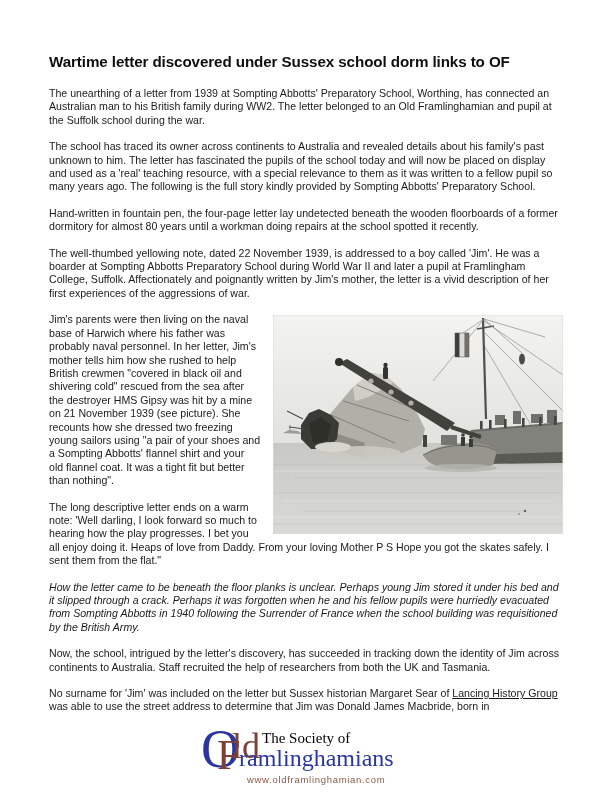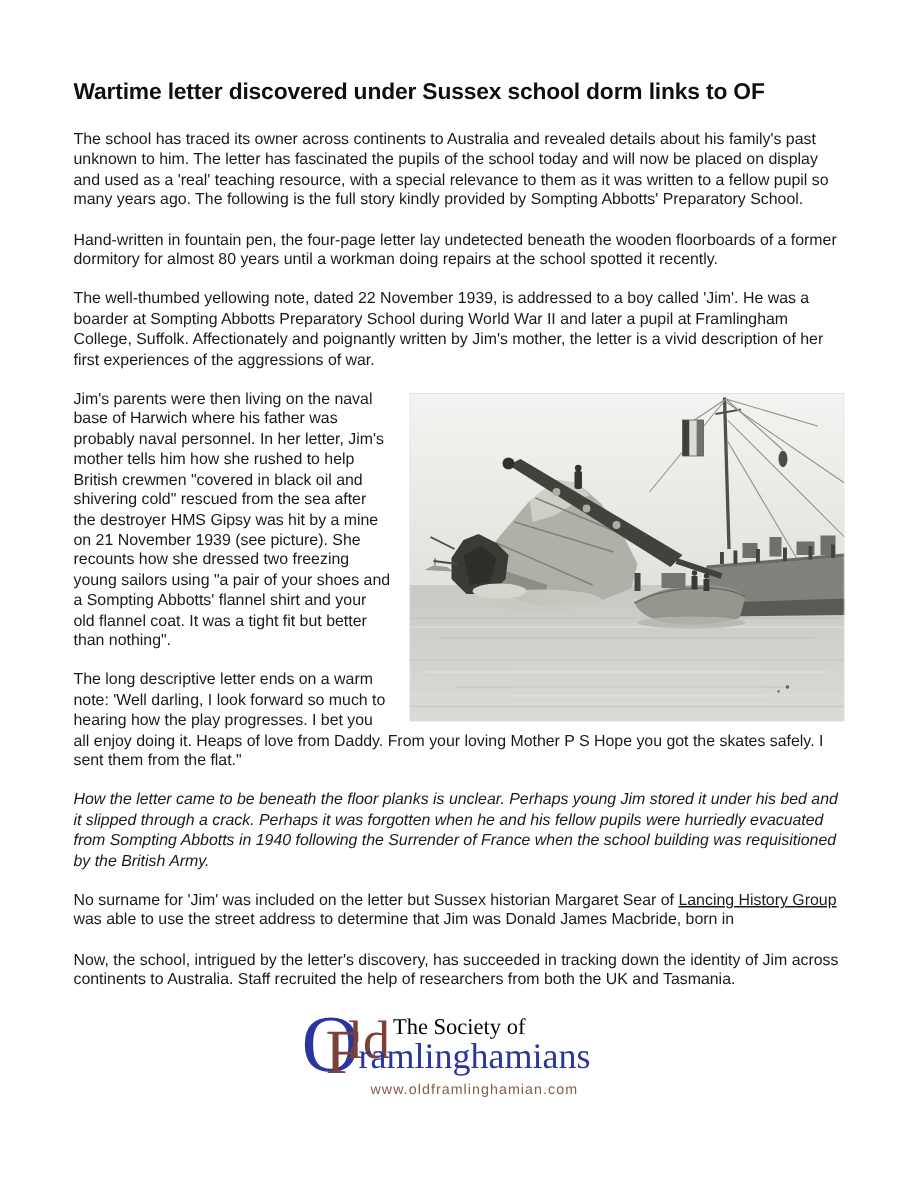--- a/index.html
+++ b/index.html
@@ -34,20 +34,21 @@
   .logo-url{left:66px;top:48px;font-size:9.5px;letter-spacing:0.7px;color:#8a5a46;
             font-family:Liberation Sans, sans-serif;}
 </style>
 </head>
 <body>
 
 <div class="page">
 
   <h1 class="article-title">Wartime letter discovered under Sussex school dorm links to OF</h1>
 
+  <p class="body-par">The unearthing of a letter from 1939 at Sompting Abbotts' Preparatory School, Worthing, has connected an Australian man to his British family during WW2. The letter belonged to an Old Framlinghamian and pupil at the Suffolk school during the war.</p>
   <p class="body-par">The school has traced its owner across continents to Australia and revealed details about his family's past unknown to him. The letter has fascinated the pupils of the school today and will now be placed on display and used as a 'real' teaching resource, with a special relevance to them as it was written to a fellow pupil so many years ago. The following is the full story kindly provided by Sompting Abbotts' Preparatory School.</p>
   <p class="body-par">Hand-written in fountain pen, the four-page letter lay undetected beneath the wooden floorboards of a former dormitory for almost 80 years until a workman doing repairs at the school spotted it recently.</p>
   <p class="body-par">The well-thumbed yellowing note, dated 22 November 1939, is addressed to a boy called 'Jim'. He was a boarder at Sompting Abbotts Preparatory School during World War II and later a pupil at Framlingham College, Suffolk. Affectionately and poignantly written by Jim's mother, the letter is a vivid description of her first experiences of the aggressions of war.</p>
 
   <div class="photo-float">
     <svg viewBox="0 0 290 219" xmlns="http://www.w3.org/2000/svg">
       <defs>
         <linearGradient id="sky" x1="0" y1="0" x2="0" y2="1">
           <stop offset="0" stop-color="#f3f3f1"></stop>
           <stop offset="1" stop-color="#e1e1dd"></stop>
@@ -153,23 +154,23 @@
 
       <circle cx="252" cy="196" r="1.2" fill="#5f5f59"></circle>
       <circle cx="246" cy="199" r="0.8" fill="#6a6a64"></circle>
       <rect x="0.25" y="0.25" width="289.5" height="218.5" fill="none" stroke="#dcdcd8" stroke-width="0.5"></rect>
     </svg>
   </div>
 
   <p class="body-par">Jim's parents were then living on the naval base of Harwich where his father was probably naval personnel. In her letter, Jim's mother tells him how she rushed to help British crewmen "covered in black oil and shivering cold" rescued from the sea after the destroyer HMS Gipsy was hit by a mine on 21 November 1939 (see picture). She recounts how she dressed two freezing young sailors using "a pair of your shoes and a Sompting Abbotts' flannel shirt and your old flannel coat. It was a tight fit but better than nothing".</p>
   <p class="body-par">The long descriptive letter ends on a warm note: 'Well darling, I look forward so much to hearing how the play progresses. I bet you all enjoy doing it. Heaps of love from Daddy. From your loving Mother P S Hope you got the skates safely. I sent them from the flat."</p>
   <p class="body-par clearfix">How the letter came to be beneath the floor planks is unclear. Perhaps young Jim stored it under his bed and it slipped through a crack. Perhaps it was forgotten when he and his fellow pupils were hurriedly evacuated from Sompting Abbotts in 1940 following the Surrender of France when the school building was requisitioned by the British Army.</p>
+  <p class="body-par">Now, the school, intrigued by the letter's discovery, has succeeded in tracking down the identity of Jim across continents to Australia. Staff recruited the help of researchers from both the UK and Tasmania.</p>
+
   <p class="body-par"><span>No surname for 'Jim' was included on the letter but Sussex historian Margaret Sear of </span><a class="inline-link">Lancing History Group</a><span> was able to use the street address to determine that Jim was Donald James Macbride, born in</span></p>
-
-  <p class="body-par">Now, the school, intrigued by the letter's discovery, has succeeded in tracking down the identity of Jim across continents to Australia. Staff recruited the help of researchers from both the UK and Tasmania.</p>
 
   <div class="logo">
     <span class="logo-o">O</span>
     <span class="logo-ld">ld</span>
     <span class="logo-society">The Society of</span>
     <span class="logo-f">F</span>
     <span class="logo-rest">ramlinghamians</span>
     <span class="logo-url">www.oldframlinghamian.com</span>
   </div>
 

